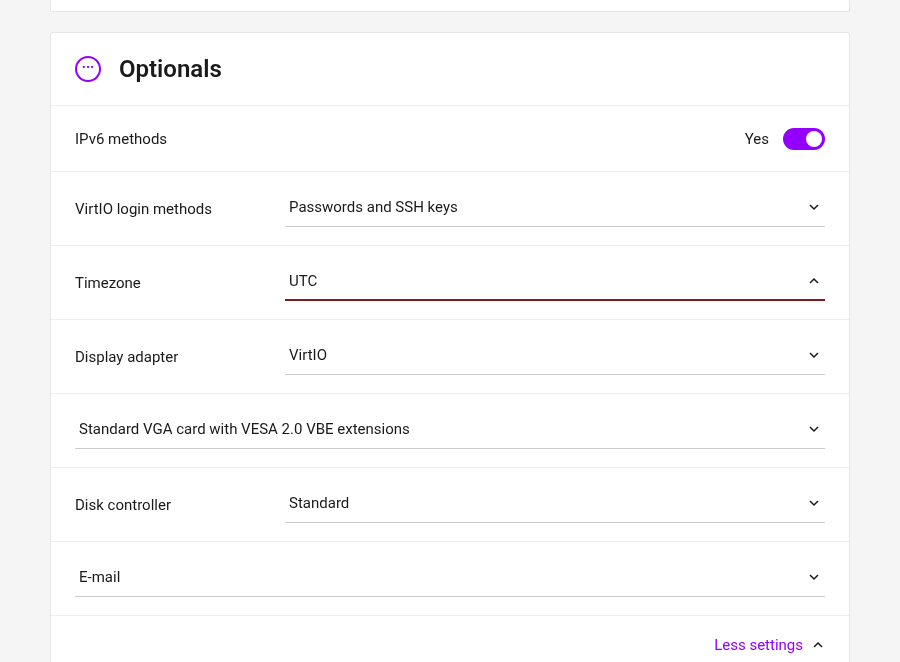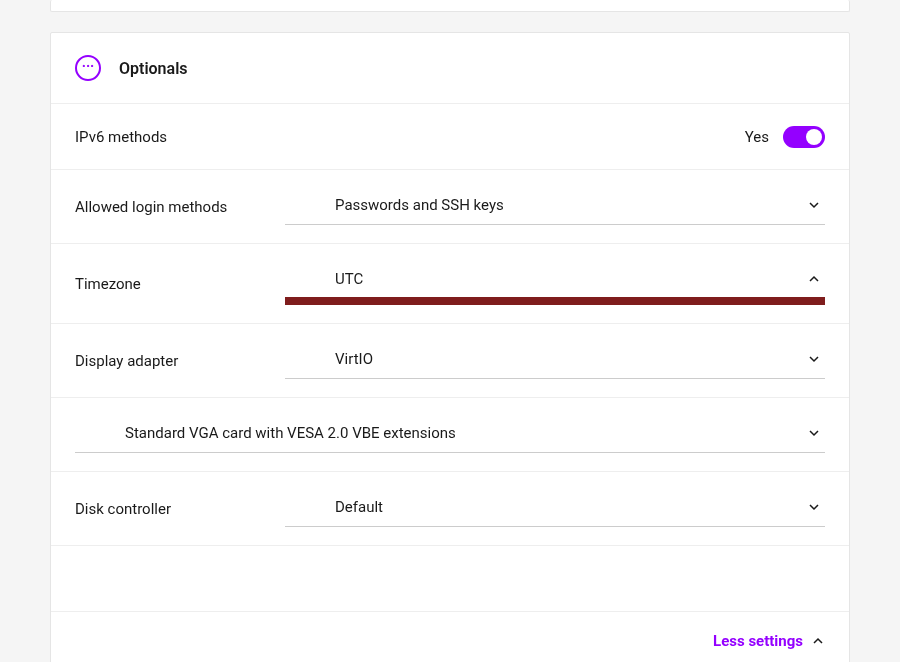--- a/index.html
+++ b/index.html
@@ -39,21 +39,21 @@
       align-items: center;
       justify-content: center;
       color: #9400ff;
       font-size: 14px;
       letter-spacing: 0px;
       line-height: 1;
       padding-bottom: 5px;
       font-weight: bold;
     }
     .card-title {
-      font-size: 16px;
+      font-size: 24px;
       font-weight: 600;
     }
     .row {
       display: flex;
       align-items: center;
       padding: 18px 24px;
       border-top: 1px solid #eee;
       min-height: 66px;
     }
     .row-label {
@@ -96,26 +96,25 @@
     }
     .select {
       display: flex;
       align-items: center;
       justify-content: space-between;
       padding: 8px 4px 10px 4px;
       border-bottom: 1px solid #ccc;
       cursor: pointer;
     }
     .select.active {
-      border-bottom: 8px solid #7f1d1d;
+      border-bottom: 2px solid #7f1d1d;
       padding-bottom: 9px;
     }
     .select-value {
       color: #1a1a1a;
-      margin-left: 46px;
     }
     .chevron {
       width: 14px;
       height: 14px;
       display: flex;
       align-items: center;
       justify-content: center;
     }
     .chevron svg {
       width: 12px;
@@ -134,21 +133,20 @@
       justify-content: flex-end;
       align-items: center;
       gap: 8px;
     }
     .less-settings {
       color: #9400ff;
       cursor: pointer;
       display: flex;
       align-items: center;
       gap: 8px;
-      font-weight: bold;
     }
     .less-settings .chevron svg {
       stroke: #1a1a1a;
     }
   </style>
 </head>
 <body>
 
 <div class="page">
   <div class="card card-stub"></div>
@@ -163,21 +161,21 @@
       <div class="row-label">IPv6 methods</div>
       <div class="row-control">
         <span class="toggle-label">Yes</span>
         <div class="switch">
           <div class="switch-knob"></div>
         </div>
       </div>
     </div>
 
     <div class="row">
-      <div class="row-label">Allowed login methods</div>
+      <div class="row-label">VirtIO login methods</div>
       <div class="select-wrap">
         <div class="select">
           <span class="select-value">Passwords and SSH keys</span>
           <span class="chevron">
             <svg viewBox="0 0 12 12">
                 <polyline points="2,4 6,8 10,4"></polyline>
               </svg>
           </span>
         </div>
       </div>
@@ -221,31 +219,41 @@
               </svg>
           </span>
         </div>
       </div>
     </div>
 
     <div class="row">
       <div class="row-label">Disk controller</div>
       <div class="select-wrap">
         <div class="select">
-          <span class="select-value">Default</span>
-          <span class="chevron">
-            <svg viewBox="0 0 12 12">
-                <polyline points="2,4 6,8 10,4"></polyline>
-              </svg>
-          </span>
-        </div>
-      </div>
-    </div>
-
-    <div class="row">
+          <span class="select-value">Standard</span>
+          <span class="chevron">
+            <svg viewBox="0 0 12 12">
+                <polyline points="2,4 6,8 10,4"></polyline>
+              </svg>
+          </span>
+        </div>
+      </div>
+    </div>
+
+    <div class="row">
+      <div class="select-wrap">
+        <div class="select">
+          <span class="select-value">E-mail</span>
+          <span class="chevron">
+            <svg viewBox="0 0 12 12">
+                <polyline points="2,4 6,8 10,4"></polyline>
+              </svg>
+          </span>
+        </div>
+      </div>
     </div>
 
     <div class="card-footer">
       <div class="less-settings">
         <span>Less settings</span>
         <span class="chevron up">
           <svg viewBox="0 0 12 12">
               <polyline points="2,4 6,8 10,4"></polyline>
             </svg>
         </span>

